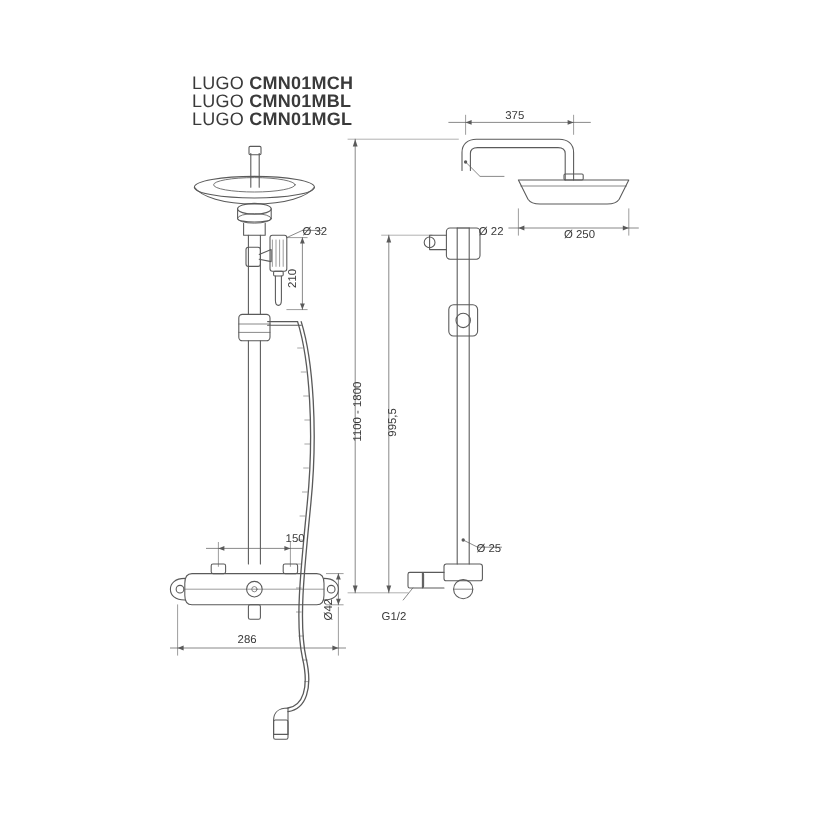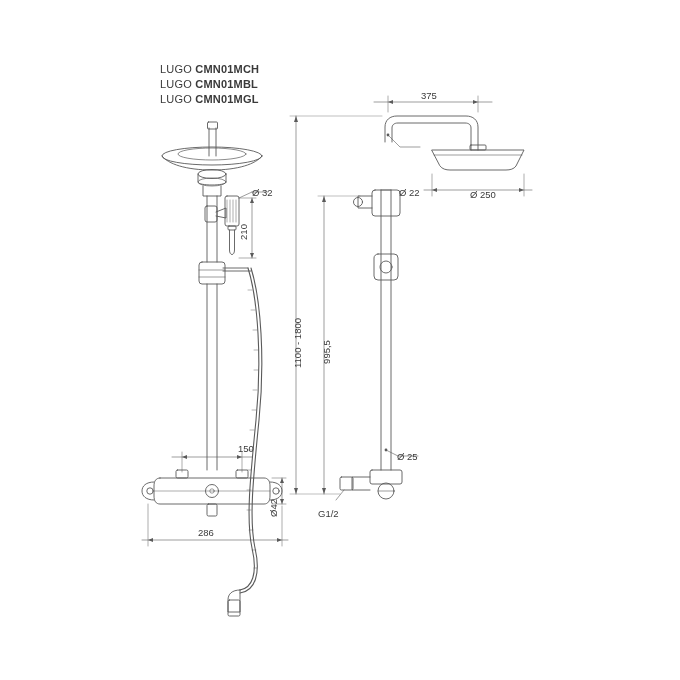--- a/index.html
+++ b/index.html
@@ -8,21 +8,21 @@
     background:#ffffff;
     font-family:"Liberation Sans", sans-serif;
     color:#3a3a3a;
     overflow:hidden;
     position:relative;
   }
   #sheet{position:absolute;left:0;top:0;width:680px;height:680px;}
   .titles{
     position:absolute;
     left:160px;top:62px;
-    font-size:11px;
+    font-size:15px;
     line-height:15px;
     letter-spacing:0.2px;
     color:#3a3a3a;
   }
   .titles div{white-space:nowrap;}
   .titles b{font-weight:bold;}
   svg{display:block;}
   text{font-family:"Liberation Sans", sans-serif;fill:#3a3a3a;}
 </style>
 </head>

